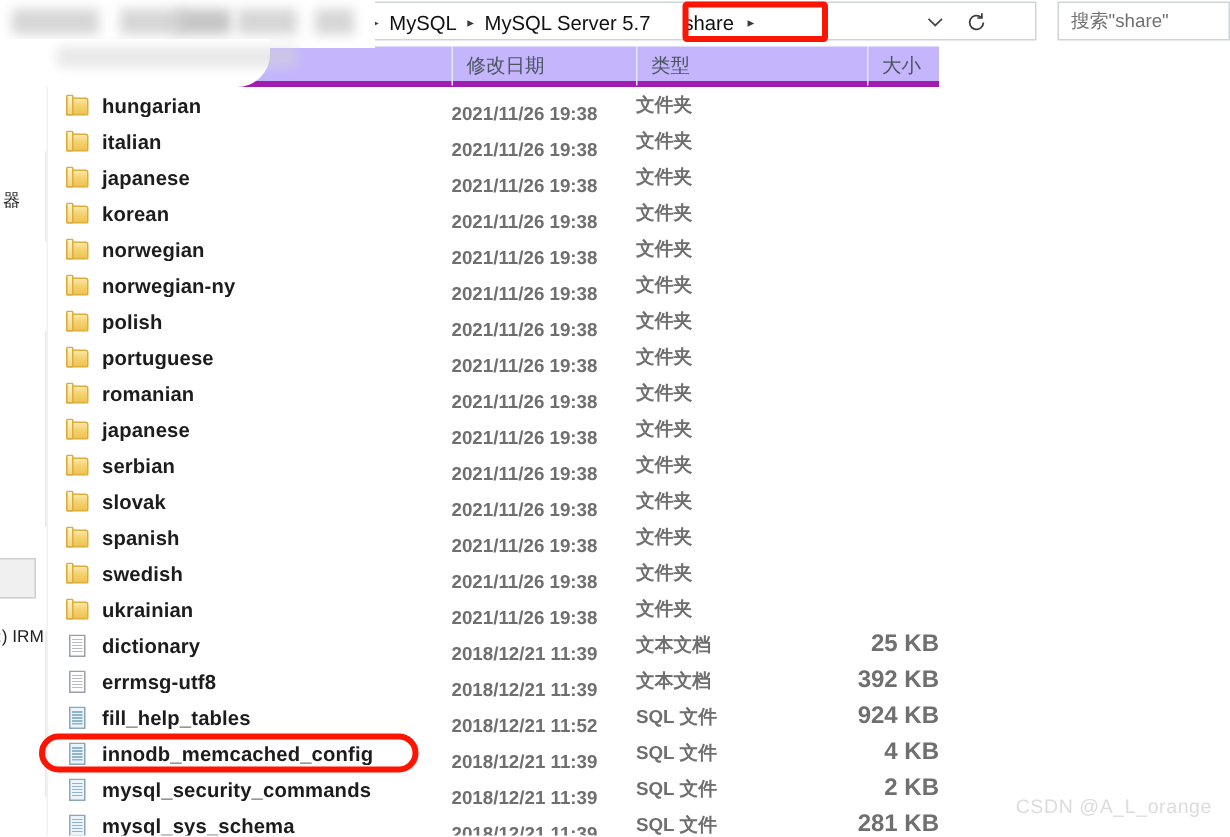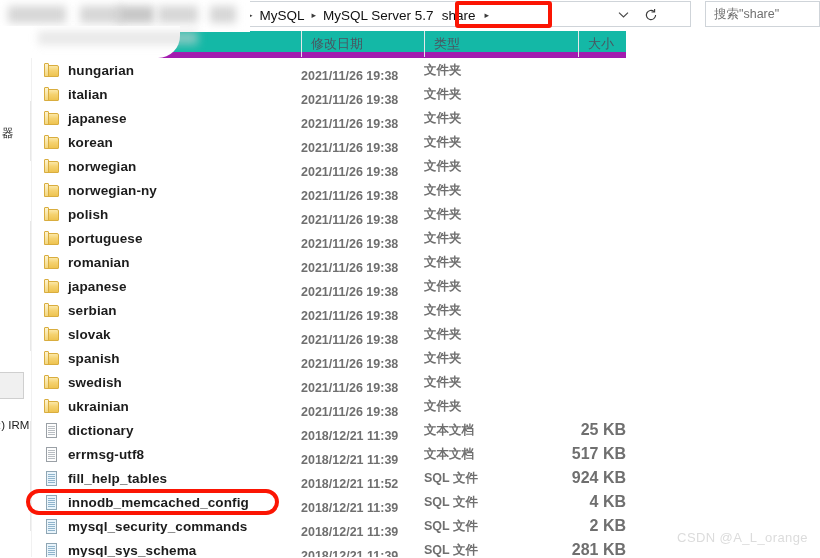--- a/index.html
+++ b/index.html
@@ -45,20 +45,21 @@
     position: relative;
     top: 0px;
   }
   .crumb {
     color: #111;
   }
   .crumb-last-wrap {
     position: relative;
     display: inline-flex;
     align-items: center;
+    margin-left: 14px;
     padding: 2px 10px 2px 8px;
   }
   .redbox-crumb {
     position: absolute;
     left: 455px; top: 1px;
     width: 97px; height: 27px;
     border: 4px solid #fb1503;
     border-radius: 3px;
     box-sizing: border-box;
     pointer-events: none;
@@ -101,22 +102,22 @@
     position: absolute;
     left: 0; top: 0; width: 250px; height: 32px;
     background: #fff;
   }
 
   
   .colheader {
     position: absolute;
     left: 32px; top: 31px;
     width: 594px; height: 27px;
-    background: #14b8a6;
-    border-bottom: 6px solid #a21caf;
+    background: #c4b5fd;
+    border-bottom: 4px solid #a21caf;
     box-sizing: border-box;
   }
   .colheader .cell {
     position: absolute;
     top: 0; height: 26px;
     display: flex; align-items: center;
     font-size: 13px;
     color: #4a5560;
     padding-left: 9px;
     box-sizing: border-box;
@@ -461,21 +462,21 @@
       <div class="cell-type">文本文档</div>
       <div class="cell-size">25 KB</div>
     </div>
     <div class="row">
       <div class="cell-name">
         <span class="ico ico-txt"></span>
         <span class="fname">errmsg-utf8</span>
       </div>
       <div class="cell-date">2018/12/21 11:39</div>
       <div class="cell-type">文本文档</div>
-      <div class="cell-size">517 KB</div>
+      <div class="cell-size">392 KB</div>
     </div>
     <div class="row">
       <div class="cell-name">
         <span class="ico ico-sql"></span>
         <span class="fname">fill_help_tables</span>
       </div>
       <div class="cell-date">2018/12/21 11:52</div>
       <div class="cell-type">SQL 文件</div>
       <div class="cell-size">924 KB</div>
     </div>

